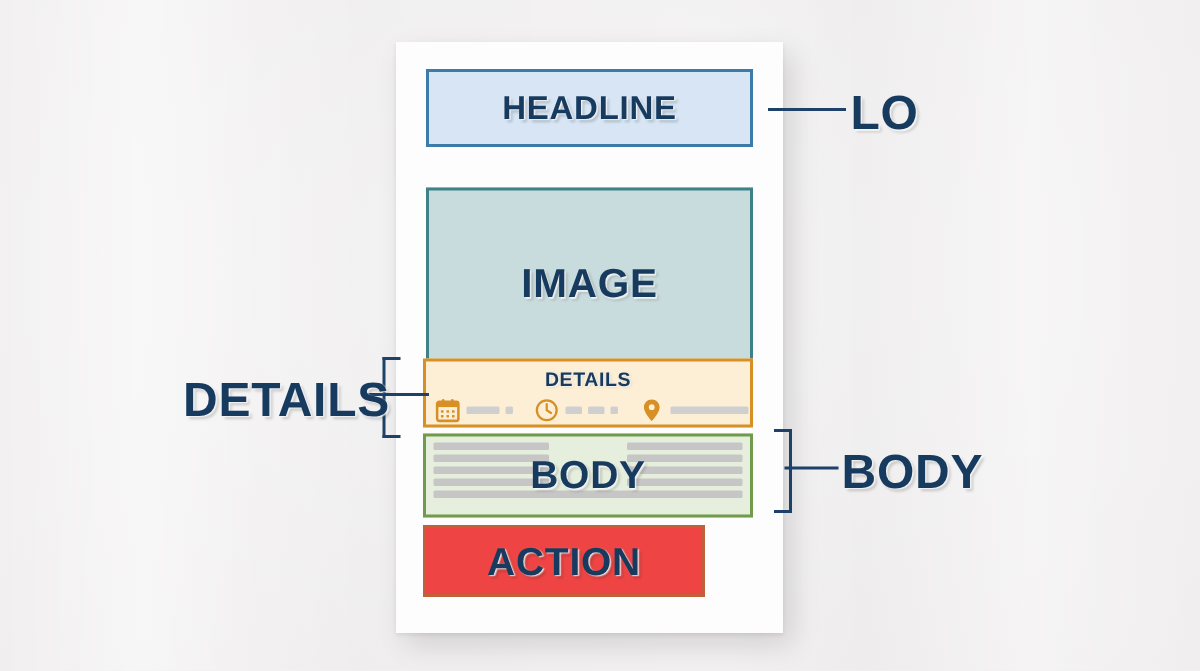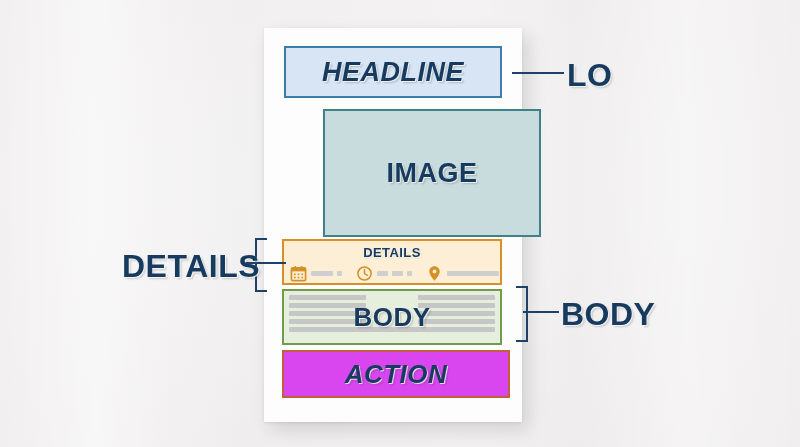--- a/index.html
+++ b/index.html
@@ -66,28 +66,27 @@
     position: relative;
     z-index: 3;
   }
 
   
   #blk-headline {
     left: 20px; top: 18px; width: 218px; height: 52px;
     background: #d7e5f4;
     border: 2px solid #3b7ca9;
   }
-  #blk-headline .block-label { font-size: 27px; font-style: italic; }
+  #blk-headline .block-label { font-size: 22px; }
 
   
   #blk-image {
-    left: 20px; top: 81px; width: 218px; height: 128px;
+    left: 20px; top: 97px; width: 218px; height: 128px;
     background: #c9dcdd;
     border: 2px solid #3e8187;
-    margin-left: 39px;
   }
   #blk-image .block-label { font-size: 27px; }
 
   
   #blk-details {
     left: 18px; top: 211px; width: 220px; height: 46px;
     background: #fdeed6;
     border: 2px solid #d79026;
     display: block;
   }
@@ -154,24 +153,23 @@
   #blk-body .block-label {
     position: absolute;
     left: 0; right: 0; top: 50%;
     transform: translateY(-50%);
     text-align: center;
     font-size: 26px;
   }
 
   
   #blk-action {
-    left: 18px; top: 322px; width: 228px; height: 48px;
-    background: #d946ef;
+    left: 18px; top: 322px; width: 188px; height: 48px;
+    background: #ef4444;
     border: 2px solid #c0613c;
-    font-style: italic;
   }
   #blk-action .block-label { font-size: 26px; }
 
   
   .annot-text {
     position: absolute;
     font-size: 32px;
     font-weight: bold;
     color: #173a5f;
     letter-spacing: 0.5px;

